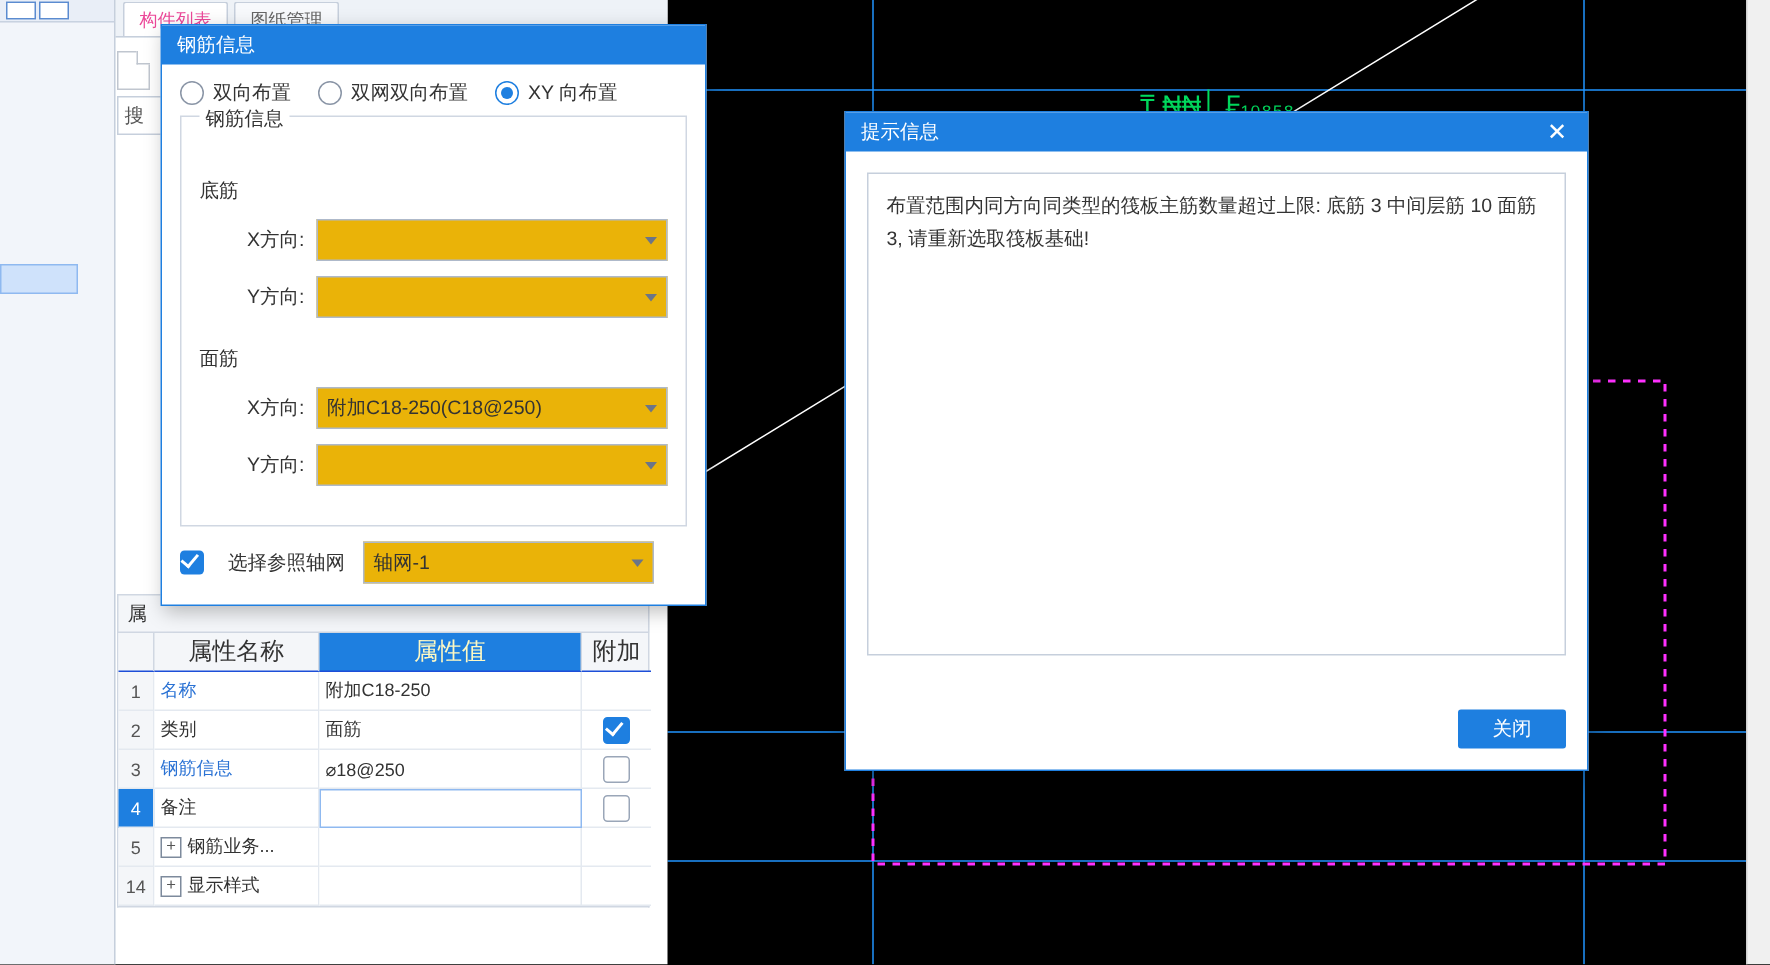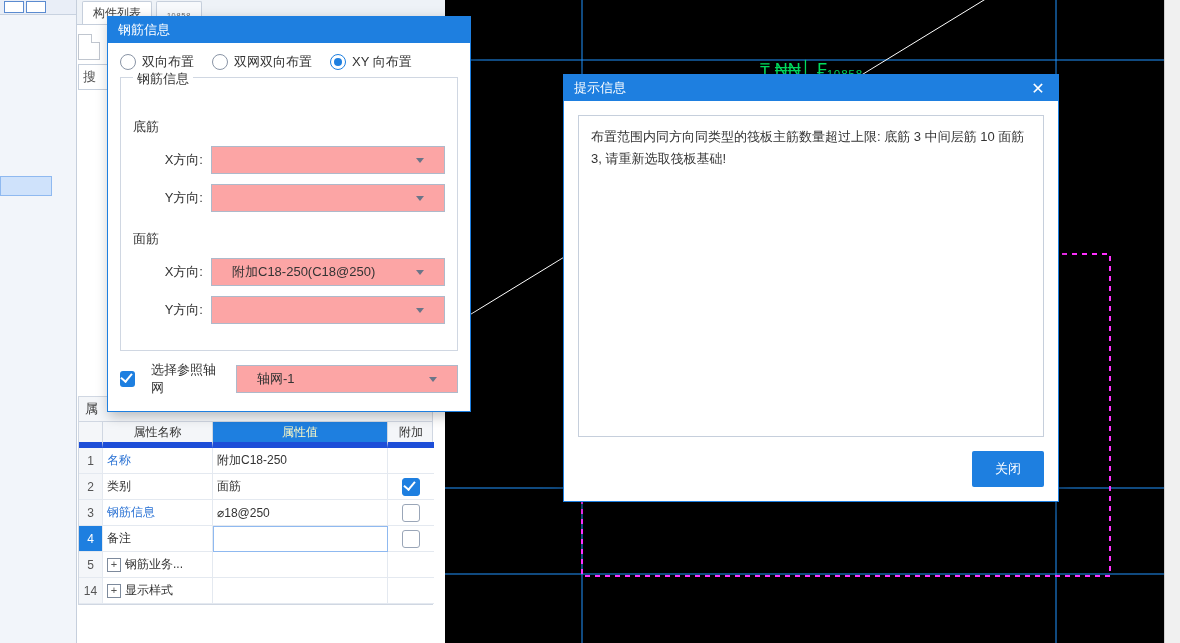--- a/index.html
+++ b/index.html
@@ -4,31 +4,31 @@
 <style>
   html,body{margin:0;padding:0;width:1180px;height:643px;font-family:"Microsoft YaHei","Segoe UI",Arial,sans-serif;font-size:13px;color:#333;background:#000;overflow:hidden;}
   .app{position:relative;width:1180px;height:643px;}
   
   .cad{position:absolute;left:0;top:0;width:1180px;height:643px;background:#000;}
   .cad svg{position:absolute;left:0;top:0;}
   
   .leftpanel{position:absolute;left:0;top:0;width:445px;height:643px;background:#fff;}
   .tabrow{height:24px;background:#eef2f7;border-bottom:1px solid #c6cfdc;display:flex;align-items:flex-end;padding-left:82px;gap:4px;}
   .tab{height:22px;line-height:22px;padding:0 10px;border:1px solid #c6cfdc;border-bottom:none;background:#f7f9fc;border-radius:2px 2px 0 0;color:#666;font-size:12px;}
-  .tab.active{background:#fff;color:#404040;}
+  .tab.active{background:#fff;color:#ec4899;}
   .filerow{position:absolute;left:78px;top:32px;height:30px;display:flex;align-items:center;}
   .fileicon{width:20px;height:24px;border:1px solid #c0c6cf;background:#fff;margin-right:4px;position:relative;}
   .fileicon::after{content:"";position:absolute;right:-1px;top:-1px;width:8px;height:8px;background:#fff;border-left:1px solid #c0c6cf;border-bottom:1px solid #c0c6cf;}
   .searchrow{position:absolute;left:78px;top:64px;width:26px;height:24px;border:1px solid #c6cfdc;background:#fff;display:flex;align-items:center;padding:0 4px;color:#555;}
   
   .proparea{position:absolute;left:78px;top:396px;width:355px;}
   .propheadrow{height:24px;background:#f4f6f9;border:1px solid #d0d7e2;display:flex;align-items:center;padding-left:6px;font-size:13px;}
   .propgrid{border:1px solid #d0d7e2;border-top:none;}
   .propgrid .hdr{display:grid;grid-template-columns:24px 110px 175px 46px;height:26px;background:#f4f6f9;}
-  .propgrid .hdr div{border-right:1px solid #d0d7e2;border-bottom:6px solid #1d4ed8;display:flex;align-items:center;justify-content:center;font-size:12px;}
+  .propgrid .hdr div{border-right:1px solid #d0d7e2;border-bottom:1px solid #1d4ed8;display:flex;align-items:center;justify-content:center;font-size:16px;}
   .propgrid .hdr div:last-child{border-right:none;}
   .propgrid .hdr .valcol{background:#1e7fe0;color:#fef9c3;}
   .propgrid .row{display:grid;grid-template-columns:24px 110px 175px 46px;height:26px;}
   .propgrid .row>div{border-right:1px solid #e4e9f0;border-bottom:1px solid #e4e9f0;display:flex;align-items:center;padding:0 4px;font-size:12px;background:#fff;}
   .propgrid .row>div:first-child{justify-content:center;background:#f4f6f9;color:#555;}
   .propgrid .row>div:last-child{justify-content:center;border-right:none;}
   .propgrid .row.sel>div:first-child{background:#1e7fe0;color:#fff;}
   .linkish{color:#2a72d4;}
   .chk{width:16px;height:16px;border:1px solid #9aa6b8;border-radius:3px;display:inline-block;}
   .chk.on{background:#1e7fe0;border-color:#1e7fe0;position:relative;}
@@ -42,33 +42,33 @@
   .radio{display:flex;align-items:center;gap:6px;font-size:13px;}
   .rcircle{width:14px;height:14px;border:1px solid #8a95a6;border-radius:50%;display:inline-block;position:relative;}
   .rcircle.on{border-color:#1e7fe0;}
   .rcircle.on::after{content:"";position:absolute;left:3px;top:3px;width:8px;height:8px;background:#1e7fe0;border-radius:50%;}
   .fieldset{border:1px solid #d0d7e2;padding:8px 12px 16px 12px;margin-top:2px;}
   .fieldset .legend{position:relative;top:-16px;background:#fff;padding:0 4px;display:inline-block;}
   .fieldset .legend + .inner{margin-top:-10px;}
   .subhead{margin:24px 0 4px 0;}
   .frow{display:flex;align-items:center;margin:10px 0;}
   .flabel{width:70px;text-align:right;padding-right:8px;}
-  .dropdown{flex:1;height:26px;border:1px solid #aeb9ca;background:#fca5a5;display:flex;align-items:center;justify-content:space-between;padding:0 20px;}
+  .dropdown{flex:1;height:26px;border:1px solid #aeb9ca;background:#eab308;display:flex;align-items:center;justify-content:space-between;padding:0 6px;}
   .dropdown .caret{width:0;height:0;border-left:4px solid transparent;border-right:4px solid transparent;border-top:5px solid #6b7588;}
   .axisrow{display:flex;align-items:center;gap:12px;margin-top:10px;}
   .axisrow .dropdown{width:180px;flex:none;}
   .ck{width:16px;height:16px;border-radius:3px;background:#1e7fe0;display:inline-block;position:relative;margin-right:4px;}
   .ck::after{content:"";position:absolute;left:3px;top:0px;width:5px;height:9px;border:2px solid #fff;border-top:none;border-left:none;transform:rotate(40deg);}
   
   .dialog2{position:absolute;left:563px;top:74px;width:494px;background:#fff;border:1px solid #1e7fe0;box-shadow:2px 6px 18px rgba(0,0,0,.35);}
   .dialog2 .dlg-title{justify-content:space-between;font-family:Liberation Serif, serif;}
   .closex{width:20px;height:20px;display:flex;align-items:center;justify-content:center;color:#fff;font-size:16px;cursor:pointer;}
   .msgbox{margin:14px;border:1px solid #c6cfdc;min-height:300px;padding:10px 12px;line-height:1.7;font-size:13px;}
   .btnrow{display:flex;justify-content:flex-end;padding:0 14px 14px;}
-  .btn{min-width:72px;height:36px;background:#1e7fe0;color:#fff;border:none;border-radius:2px;font-size:13px;display:flex;align-items:center;justify-content:center;}
+  .btn{min-width:72px;height:26px;background:#1e7fe0;color:#fff;border:none;border-radius:2px;font-size:13px;display:flex;align-items:center;justify-content:center;margin-top:22px;}
   
   .leftthin{position:absolute;left:0;top:0;width:76px;height:643px;background:#f2f5fa;border-right:1px solid #c6cfdc;}
   .leftthin .top{height:14px;background:#e9eef7;border-bottom:1px solid #c8d2e0;display:flex;gap:2px;padding:0 4px;align-items:center;}
   .tinybox{width:18px;height:10px;border:1px solid #5b8bd0;background:#fff;}
   
   .hl{position:absolute;left:0;top:176px;width:50px;height:18px;background:#cfe2fb;border:1px solid #8fb9f0;}
   .scrollbar{position:absolute;right:0;top:0;width:15px;height:643px;background:#f0f0f0;border-left:1px solid #d0d0d0;}
 </style>
 </head>
 <body>
@@ -96,21 +96,21 @@
     <div class="leftthin">
       <div class="top">
         <span class="tinybox"></span>
         <span class="tinybox"></span>
       </div>
       <div class="hl"></div>
     </div>
 
     <div class="tabrow">
       <div class="tab active">构件列表</div>
-      <div class="tab">₁₀₈₅₈</div>
+      <div class="tab">图纸管理</div>
     </div>
 
     <div class="filerow">
       <div class="fileicon"></div>
     </div>
 
     <div class="searchrow">
       <span>搜</span>
     </div>
 

